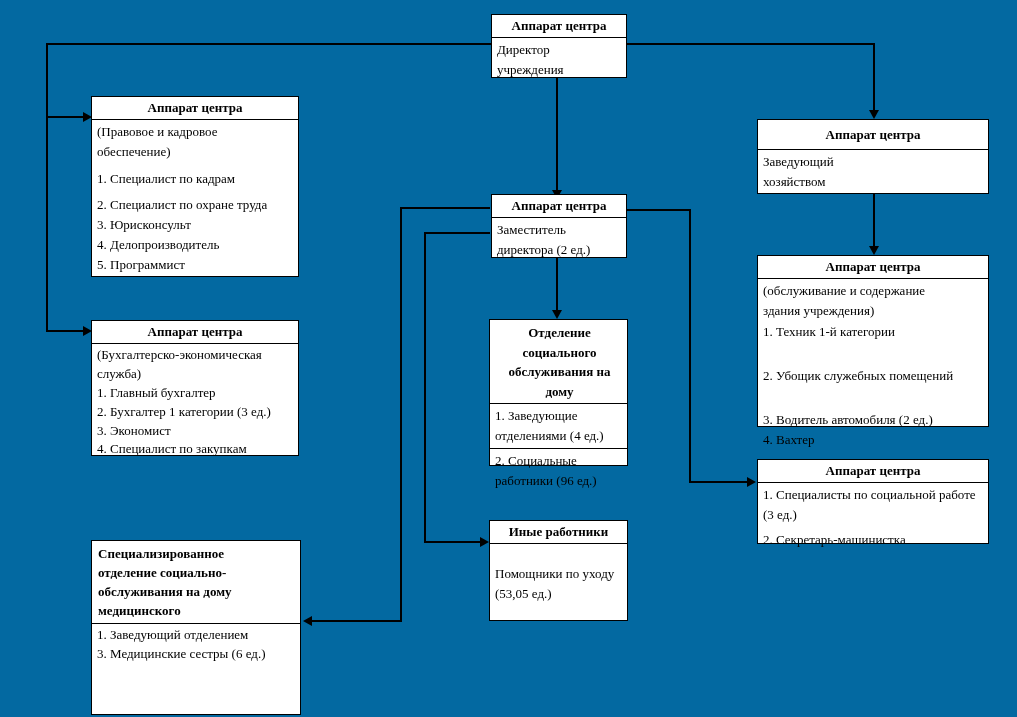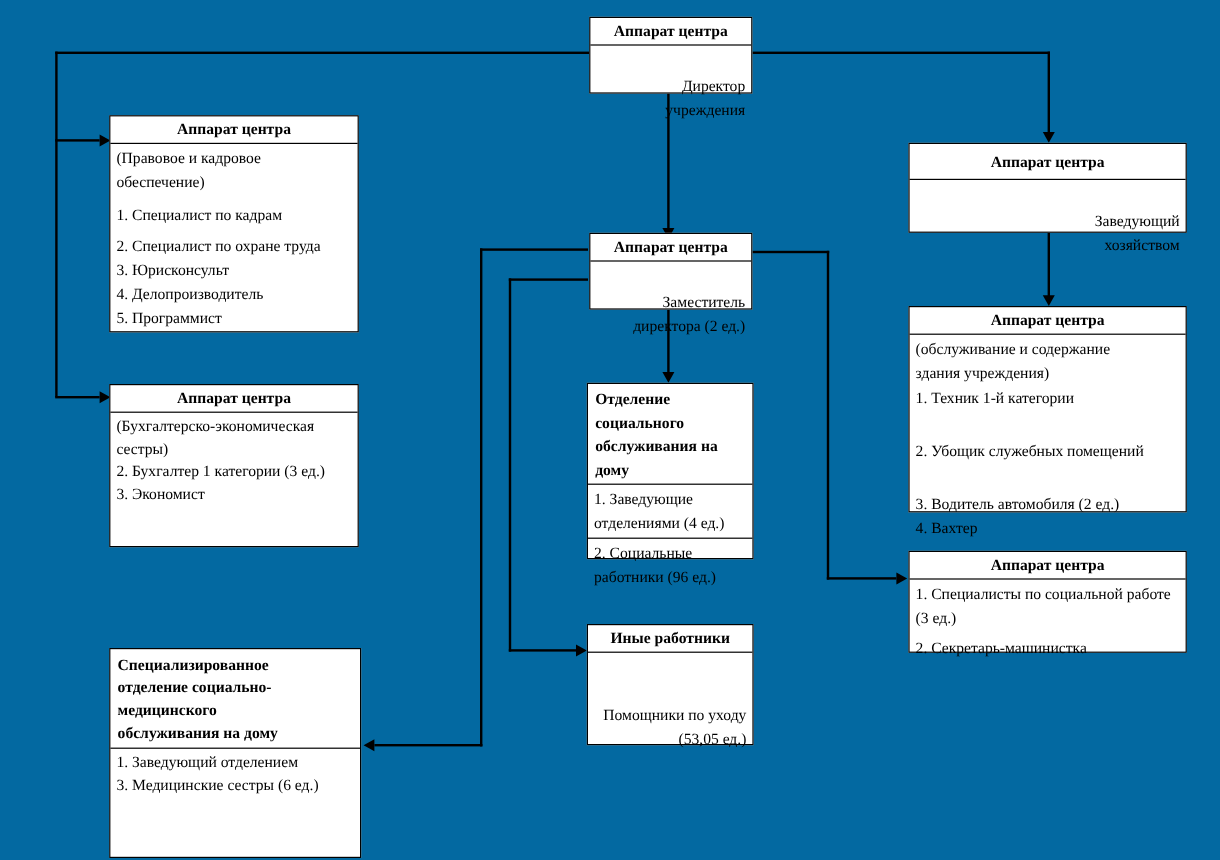--- a/index.html
+++ b/index.html
@@ -35,22 +35,21 @@
     text-align: left;
     padding-left: 6px;
   }
   .box-body {
     box-sizing: border-box;
     font-size: 13px;
     line-height: 1.55;
     padding: 2px 5px 2px 5px;
   }
   .box-body.centered {
-    text-align: right;
-    margin-top: 22px;
+    text-align: left;
   }
   .box-body.tight {
     line-height: 1.45;
   }
   .line {
     position: absolute;
     background: #000000;
     z-index: 2;
   }
   .hline { height: 2px; }
@@ -138,49 +137,51 @@
       <div class="li">3. Юрисконсульт</div>
       <div class="li">4. Делопроизводитель</div>
       <div class="li">5. Программист</div>
     </div>
   </div>
 
   <div class="box" style="left:91px; top:320px; width:208px; height:136px;">
     <div class="box-head">Аппарат центра</div>
     <div class="box-body tight">
       <div class="li">(Бухгалтерско-экономическая</div>
-      <div class="li">сестры)</div>
+      <div class="li">служба)</div>
+      <div class="li">1. Главный бухгалтер</div>
       <div class="li">2. Бухгалтер 1 категории (3 ед.)</div>
       <div class="li">3. Экономист</div>
+      <div class="li">4. Специалист по закупкам</div>
     </div>
   </div>
 
   <div class="box" style="left:91px; top:540px; width:210px; height:175px;">
     <div class="box-head left-align" style="line-height:1.45; padding-top:4px; padding-bottom:3px;">
       <div class="li">Специализированное</div>
       <div class="li">отделение социально-</div>
+      <div class="li">обслуживания на дому</div>
       <div class="li">медицинского</div>
-      <div class="li">обслуживания на дому</div>
     </div>
     <div class="box-body tight">
       <div class="li">1. Заведующий отделением</div>
       <div class="li">3. Медицинские сестры (6 ед.)</div>
     </div>
   </div>
 
   <div class="box" style="left:491px; top:194px; width:136px; height:64px;">
     <div class="box-head">Аппарат центра</div>
     <div class="box-body centered">
       <div class="li">Заместитель</div>
       <div class="li">директора (2 ед.)</div>
     </div>
   </div>
 
   <div class="box" style="left:489px; top:319px; width:139px; height:147px;">
-    <div class="box-head left-align" style="line-height:1.5; padding-top:3px; padding-bottom:2px;">
+    <div class="box-head left-align" style="line-height:1.5; padding-top:3px; padding-bottom:2px;text-align:center;">
       <div class="li">Отделение</div>
       <div class="li">социального</div>
       <div class="li">обслуживания на</div>
       <div class="li">дому</div>
     </div>
     <div class="box-body" style="border-bottom:1px solid #000;">1. Заведующие отделениями (4 ед.)</div>
     <div class="box-body">2. Социальные работники (96 ед.)</div>
   </div>
 
   <div class="box" style="left:489px; top:520px; width:139px; height:101px;">

